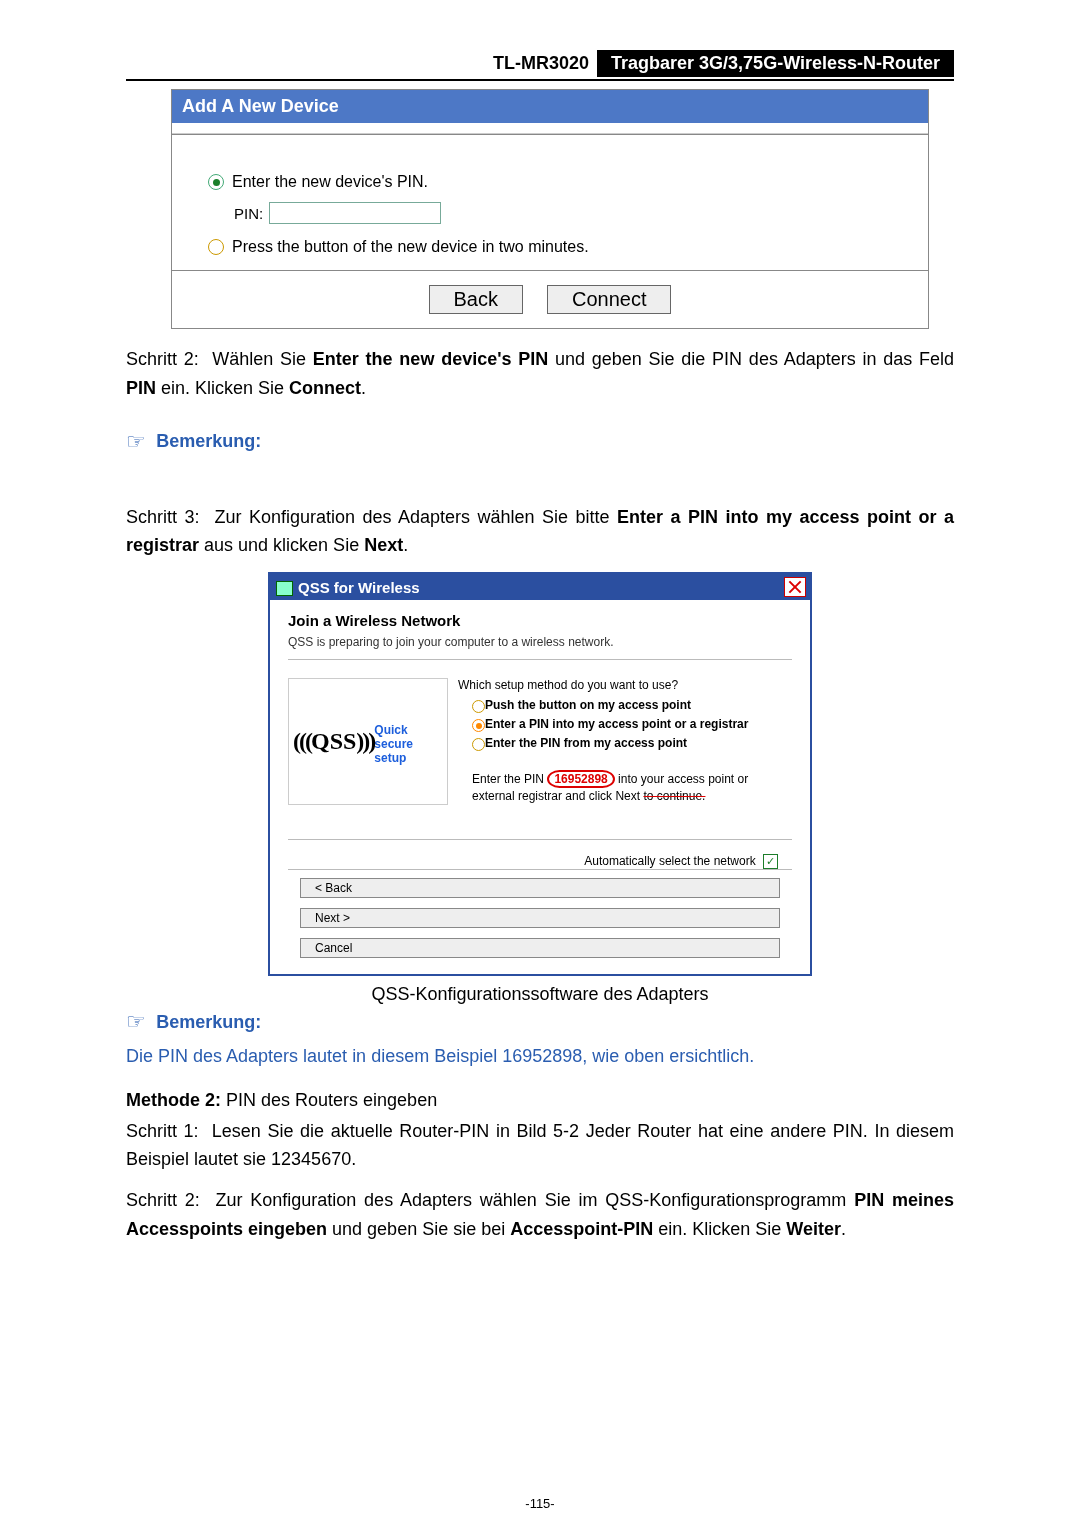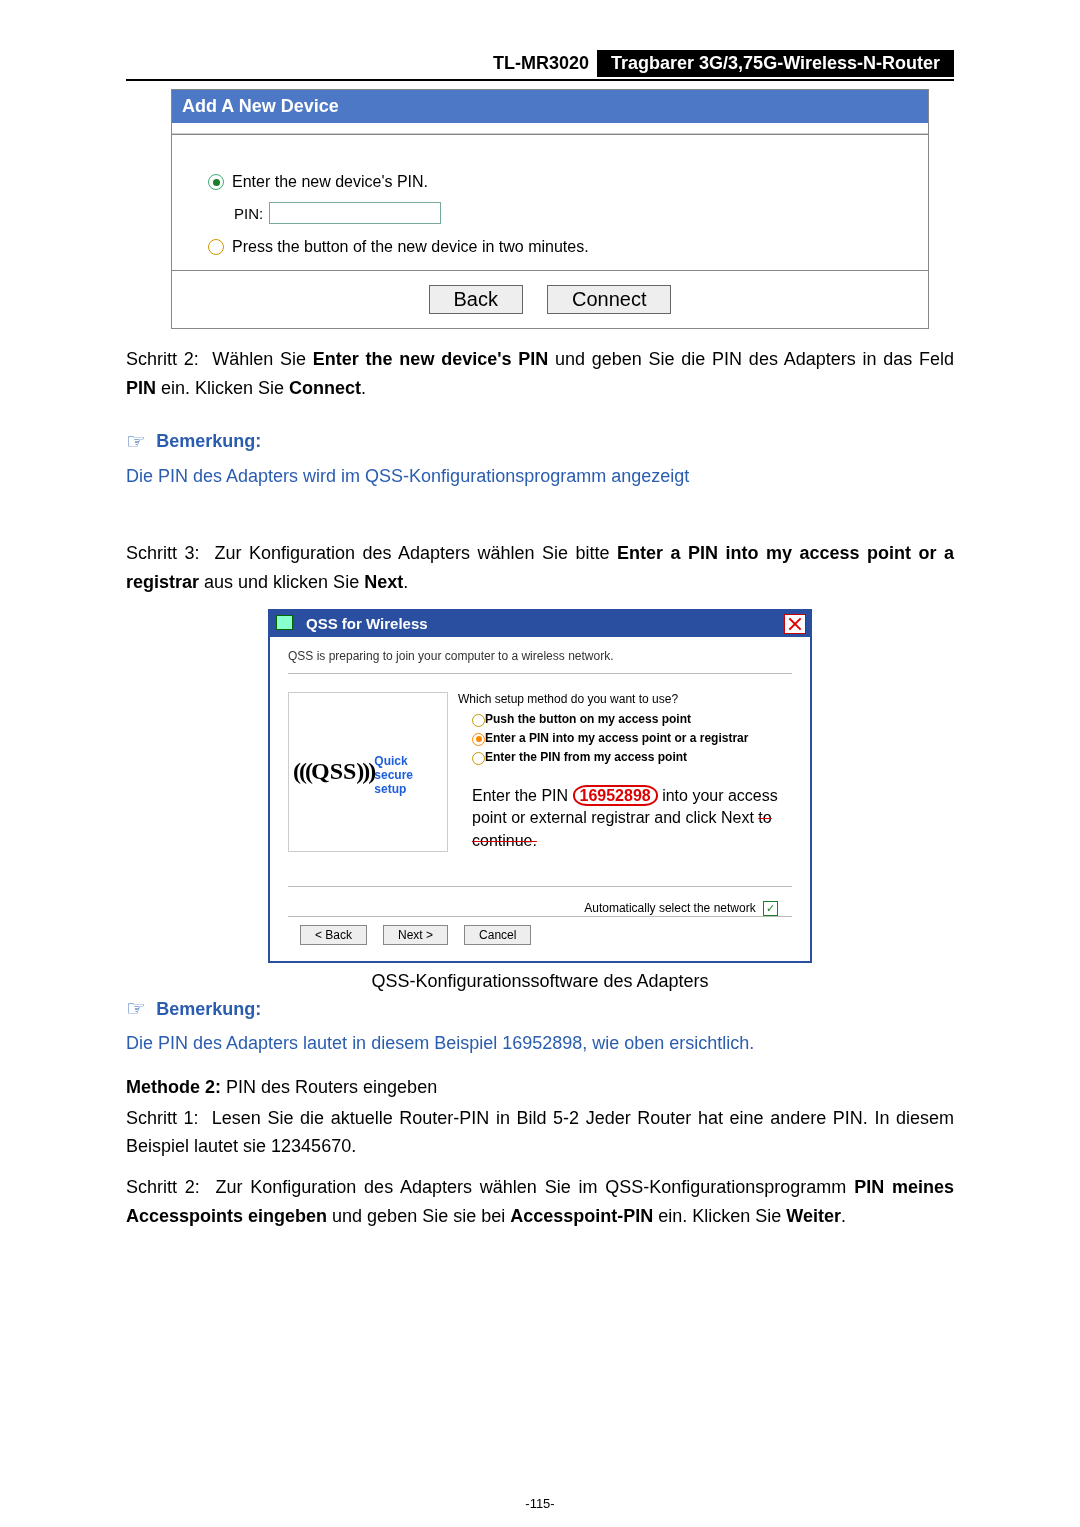--- a/index.html
+++ b/index.html
@@ -20,46 +20,46 @@
   .panel-footer { border-top:1px solid #888; padding:14px 0; display:flex; justify-content:center; gap:24px;}
   .btn { border:1px solid #666; padding:2px 24px; font-size:20px; background:#eee; }
   .body-text { font-size:18px; line-height:1.6; margin-top:16px; text-align:justify;}
   .note-icon { font-size:22px; color:#2a5db0; display:inline-block; vertical-align:middle;}
   .note-title { color:#2a5db0; font-weight:bold; font-size:18px; margin-left:6px; vertical-align:middle;}
   .blue-text { color:#2a5db0; font-size:18px; line-height:1.7; }
   .note-row { margin-top:26px; margin-bottom:6px; padding-left:0;}
   
   .qss-dialog { width:540px; border:2px solid #2b4fa0; margin:12px auto 0 auto; background:#fff; font-family: Tahoma, sans-serif; }
   .qss-titlebar { background:#2b4fa0; color:#fff; display:flex; align-items:center; justify-content:space-between; padding:3px 4px 3px 6px; font-size:15px; font-weight:bold;}
-  .qss-title-left { display:flex; align-items:flex-start; gap:13px;}
+  .qss-title-left { display:flex; align-items:flex-end; gap:5px;}
   .qss-icon-small { width:15px; height:13px; background:#8fc; border:1px solid #060;}
   .qss-close { width:20px; height:18px; background:#fff; border:1px solid #c00; position:relative;}
   .qss-close::before, .qss-close::after { content:''; position:absolute; left:2px; right:2px; top:8px; height:2px; background:#d00;}
   .qss-close::before{ transform:rotate(45deg);} .qss-close::after{ transform:rotate(-45deg);}
   .qss-body { padding:12px 18px 8px 18px; font-size:13px; }
   .qss-h { font-weight:bold; font-size:15px; margin-bottom:6px;}
   .qss-sub { font-size:12px; color:#333; margin-bottom:10px;}
   .qss-main { display:flex; border-top:1px solid #bbb; border-bottom:1px solid #bbb; padding:18px 0 34px 0; gap:10px;}
   .qss-left { width:150px; border:1px solid #ccc; display:flex; flex-direction:row; align-items:center; justify-content:center; padding:6px 4px; }
   .qss-logo { font-family: Georgia, serif; font-weight:bold; font-size:24px; color:#000; position:relative;}
   .qss-logo .arcs { font-family: serif; letter-spacing:-2px;}
   .qss-caption { color:#1c5edc; font-size:12px; font-weight:bold; margin-top:6px;}
   .qss-right { flex:1; font-size:12px;}
   .q-method { margin-bottom:6px;}
   .q-opt { display:flex; align-items:flex-start; margin:4px 0 4px 14px; font-weight:bold;}
   .q-opt .dot { width:11px; height:11px; border:1px solid #888; border-radius:50%; flex-shrink:0; margin-top:2px; display:inline-flex; align-items:center; justify-content:center;}
   .q-opt.selected .dot { border-color:#f80;}
   .q-opt.selected .dot::after { content:''; width:6px; height:6px; background:#f80; border-radius:50%;}
   .q-opt.unsel .dot { border-color:#c90;}
-  .q-instr { margin:20px 0 0 14px; font-size:16px; line-height:1.4;}
+  .q-instr { margin:20px 0 0 14px; font-size:12px; line-height:1.4;}
   .red-circle { color:#d00; font-weight:bold; border:2px solid #d00; border-radius:14px/10px; padding:0 5px;}
   .q-struck { text-decoration: line-through; text-decoration-color:#d00;}
   .qss-auto { text-align:right; font-size:12px; margin:14px 14px 0 0;}
   .qss-check { display:inline-block; width:13px; height:13px; border:1px solid #1c7d2a; color:#1c7d2a; font-size:11px; line-height:12px; text-align:center; vertical-align:middle; margin-left:4px;}
-  .qss-footer { display:flex; justify-content:flex-start; gap:16px; border-top:1px solid #bbb; padding:8px 12px;}
+  .qss-footer { display:flex; justify-content:space-between; gap:10px; border-top:1px solid #bbb; padding:8px 12px;flex-direction:column;}
   .qbtn { border:1px solid #888; background:#eee; font-size:12px; padding:2px 14px;}
   .caption-center { text-align:center; font-size:18px; margin-top:8px;}
   .bold { font-weight:bold;}
   .footer-num { text-align:center; font-size:13px; position:absolute; bottom:16px; left:0; right:0;}
 </style>
 </head>
 <body>
 
 <div class="page">
 
@@ -92,35 +92,35 @@
   </div>
 
   <div class="body-text">
     <span>Schritt 2:</span>&nbsp;&nbsp;<span>Wählen Sie </span><span class="bold">Enter the new device's PIN</span><span> und geben Sie die PIN des Adapters in das Feld </span><span class="bold">PIN</span><span> ein. Klicken Sie </span><span class="bold">Connect</span><span>.</span>
   </div>
 
   <div class="note-row">
     <span class="note-icon">☞</span>
     <span class="note-title">Bemerkung:</span>
   </div>
-  <div class="blue-text">Die PIN des Adapters wird im QSS-Konfigurationsprogramm angezeigt</div>
 
   <div class="body-text" style="margin-top:48px;">
     <span>Schritt 3:</span>&nbsp;&nbsp;<span>Zur Konfiguration des Adapters wählen Sie bitte </span><span class="bold">Enter a PIN into my access point or a registrar</span><span> aus und klicken Sie </span><span class="bold">Next</span><span>.</span>
   </div>
 
   <div class="qss-dialog">
     <div class="qss-titlebar">
       <span class="qss-title-left">
         <span class="qss-icon-small"></span>
         <span>QSS for Wireless</span>
       </span>
       <span class="qss-close"></span>
     </div>
     <div class="qss-body">
+      <div class="qss-h">Join a Wireless Network</div>
       <div class="qss-sub">QSS is preparing to join your computer to a wireless network.</div>
       <div class="qss-main">
         <div class="qss-left">
           <div class="qss-logo"><span class="arcs">(((</span>QSS<span class="arcs">)))</span></div>
           <div class="qss-caption">Quick secure setup</div>
         </div>
         <div class="qss-right">
           <div class="q-method">Which setup method do you want to use?</div>
           <div class="q-opt unsel">
               <span class="dot"></span>

